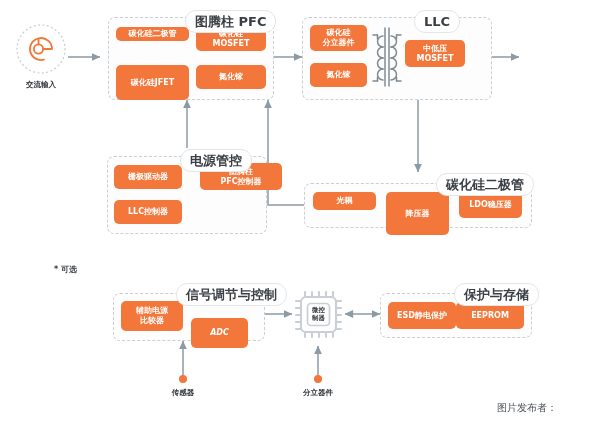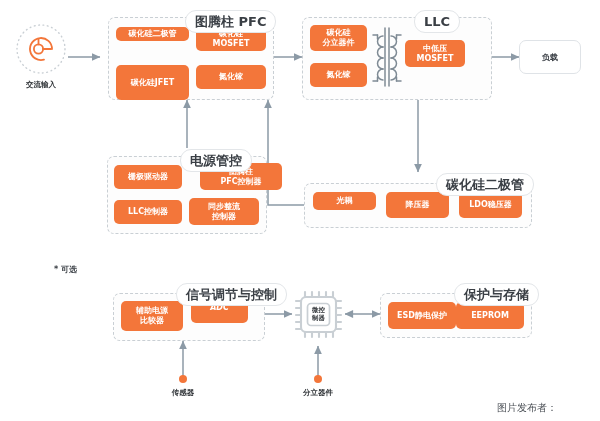--- a/index.html
+++ b/index.html
@@ -199,68 +199,59 @@
     </g>
   </svg>
 
   <div class="blk" style="left:405px;top:40px;width:60px;height:27px;">
     <span>
         <div>中低压</div>
         <div>MOSFET</div>
       </span>
   </div>
 
-  <div class="wbox" style="left:519px;top:40px;width:62px;height:34px;">
-    <span>负载</span>
-  </div>
 
   <div class="group" style="left:107px;top:156px;width:160px;height:78px;"></div>
   <div class="group-label" style="left:180px;top:149px;">电源管控</div>
   <div class="blk" style="left:114px;top:165px;width:68px;height:24px;">
     <span>栅极驱动器</span>
   </div>
   <div class="blk" style="left:200px;top:163px;width:82px;height:27px;">
     <span>
         <div>图腾柱</div>
         <div>PFC控制器</div>
       </span>
   </div>
   <div class="blk" style="left:114px;top:200px;width:68px;height:24px;">
     <span>LLC控制器</span>
   </div>
-  <div class="blk" style="left:189px;top:198px;width:70px;height:27px;">
-    <span>
-        <div>同步整流</div>
-        <div>控制器</div>
-      </span>
-  </div>
 
   <div class="group" style="left:304px;top:183px;width:228px;height:45px;"></div>
   <div class="group-label" style="left:436px;top:173px;">碳化硅二极管</div>
   <div class="blk" style="left:313px;top:192px;width:63px;height:18px;">
     <span>光耦</span>
   </div>
-  <div class="blk" style="left:386px;top:192px;width:63px;height:26px;align-items:center;">
+  <div class="blk" style="left:386px;top:192px;width:63px;height:43px;align-items:center;">
     <span>降压器</span>
   </div>
   <div class="blk" style="left:459px;top:192px;width:63px;height:26px;">
     <span>LDO稳压器</span>
   </div>
 
   <div class="opt-note" style="left:54px;top:264px;">* 可选</div>
 
   <div class="group" style="left:113px;top:293px;width:152px;height:48px;"></div>
   <div class="group-label" style="left:176px;top:283px;">信号调节与控制</div>
   <div class="blk" style="left:121px;top:301px;width:62px;height:30px;">
     <span>
         <div>辅助电源</div>
         <div>比较器</div>
       </span>
   </div>
-  <div class="blk" style="left:191px;top:293px;width:57px;height:30px;font-style:italic;">
+  <div class="blk" style="left:191px;top:318px;width:57px;height:30px;font-style:italic;">
     <span>ADC</span>
   </div>
 
   <svg class="icons" style="left:292px;top:288px;width:53px;height:53px;" viewBox="0 0 53 53">
     <g stroke="#c9cfd4" stroke-width="2.1" fill="none" stroke-linecap="round">
       <line x1="13" y1="4" x2="13" y2="9"></line>
         <line x1="20" y1="4" x2="20" y2="9"></line>
       <line x1="27" y1="4" x2="27" y2="9"></line>
         <line x1="34" y1="4" x2="34" y2="9"></line>
       <line x1="41" y1="4" x2="41" y2="9"></line>

